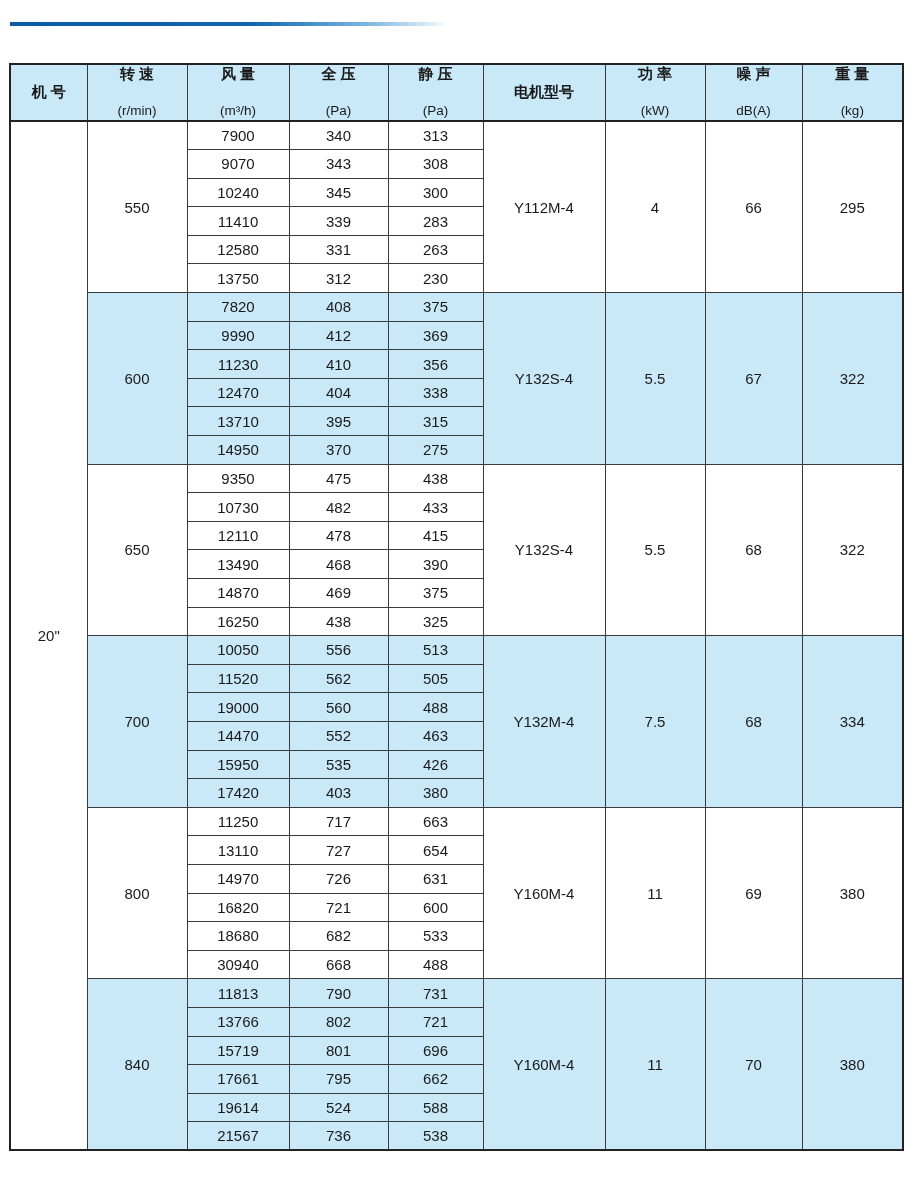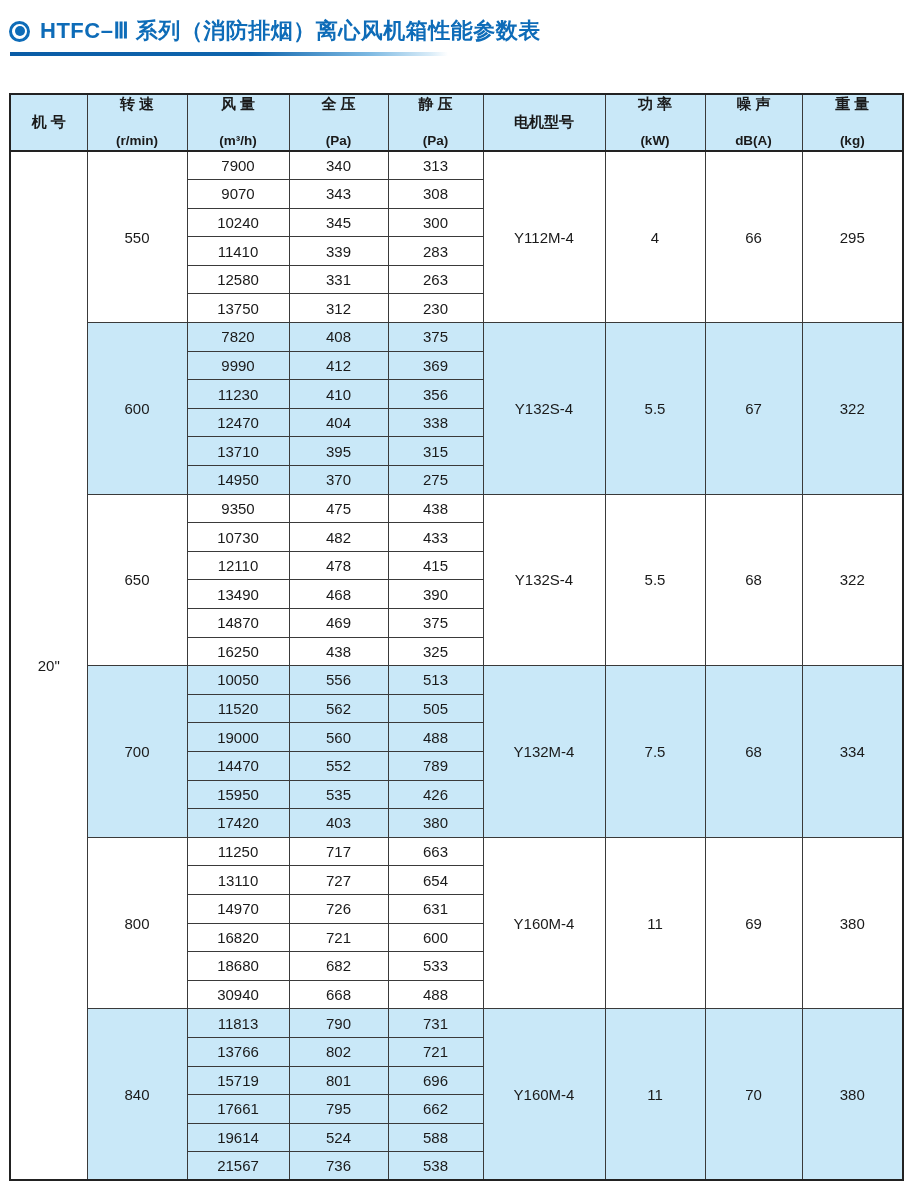--- a/index.html
+++ b/index.html
@@ -51,45 +51,41 @@
     overflow: hidden;
   }
   .params-table thead th {
     height: 55px;
     background: #c9e8f8;
     font-size: 15px;
     font-weight: bold;
     border-bottom: 2px solid #222222;
     line-height: 1.25;
   }
-  .h-sub { font-size: 13.5px; font-weight: bold; margin-top: 19px; }
+  .h-sub { font-size: 13.5px; font-weight: normal; margin-top: 19px; }
   .params-table tbody tr { height: 28.6px; }
   .params-table tbody td { font-size: 15px; background: #ffffff; }
   .params-table tbody td.shaded { background: #c9e8f8; }
   .params-table tbody td[data-name="machine-cell"] { background: #ffffff; font-size: 15px; }
 
   col.c-machine { width: 77px; }
   col.c-speed   { width: 100px; }
   col.c-flow    { width: 102px; }
   col.c-tp      { width: 99px; }
   col.c-sp      { width: 95px; }
   col.c-motor   { width: 122px; }
   col.c-power   { width: 100px; }
   col.c-noise   { width: 97px; }
   col.c-weight  { width: 101px; }
 </style>
 </head>
 <body>
 
 <div class="page" data-name="catalog-page">
 
-  <div class="title-row" data-name="page-title-row">
-    <span class="title-icon" data-name="bullseye-icon"></span>
-    <h1 class="page-title" data-name="page-title">HTFC–Ⅲ 系列（消防排烟）离心风机箱性能参数表</h1>
-  </div>
   <div class="title-underline" data-name="title-underline"></div>
 
   <table class="params-table" data-name="performance-table">
     <colgroup>
       <col class="c-machine">
         <col class="c-speed">
         <col class="c-flow">
       <col class="c-tp">
         <col class="c-sp">
         <col class="c-motor">
@@ -258,21 +254,21 @@
           <td data-name="static-pressure-cell" class="shaded">505</td>
         </tr>
         <tr data-name="table-row">
           <td data-name="flow-cell" class="shaded">19000</td>
           <td data-name="total-pressure-cell" class="shaded">560</td>
           <td data-name="static-pressure-cell" class="shaded">488</td>
         </tr>
         <tr data-name="table-row">
           <td data-name="flow-cell" class="shaded">14470</td>
           <td data-name="total-pressure-cell" class="shaded">552</td>
-          <td data-name="static-pressure-cell" class="shaded">789</td>
+          <td data-name="static-pressure-cell" class="shaded">463</td>
         </tr>
         <tr data-name="table-row">
           <td data-name="flow-cell" class="shaded">15950</td>
           <td data-name="total-pressure-cell" class="shaded">535</td>
           <td data-name="static-pressure-cell" class="shaded">426</td>
         </tr>
         <tr data-name="table-row">
           <td data-name="flow-cell" class="shaded">17420</td>
           <td data-name="total-pressure-cell" class="shaded">403</td>
           <td data-name="static-pressure-cell" class="shaded">380</td>

